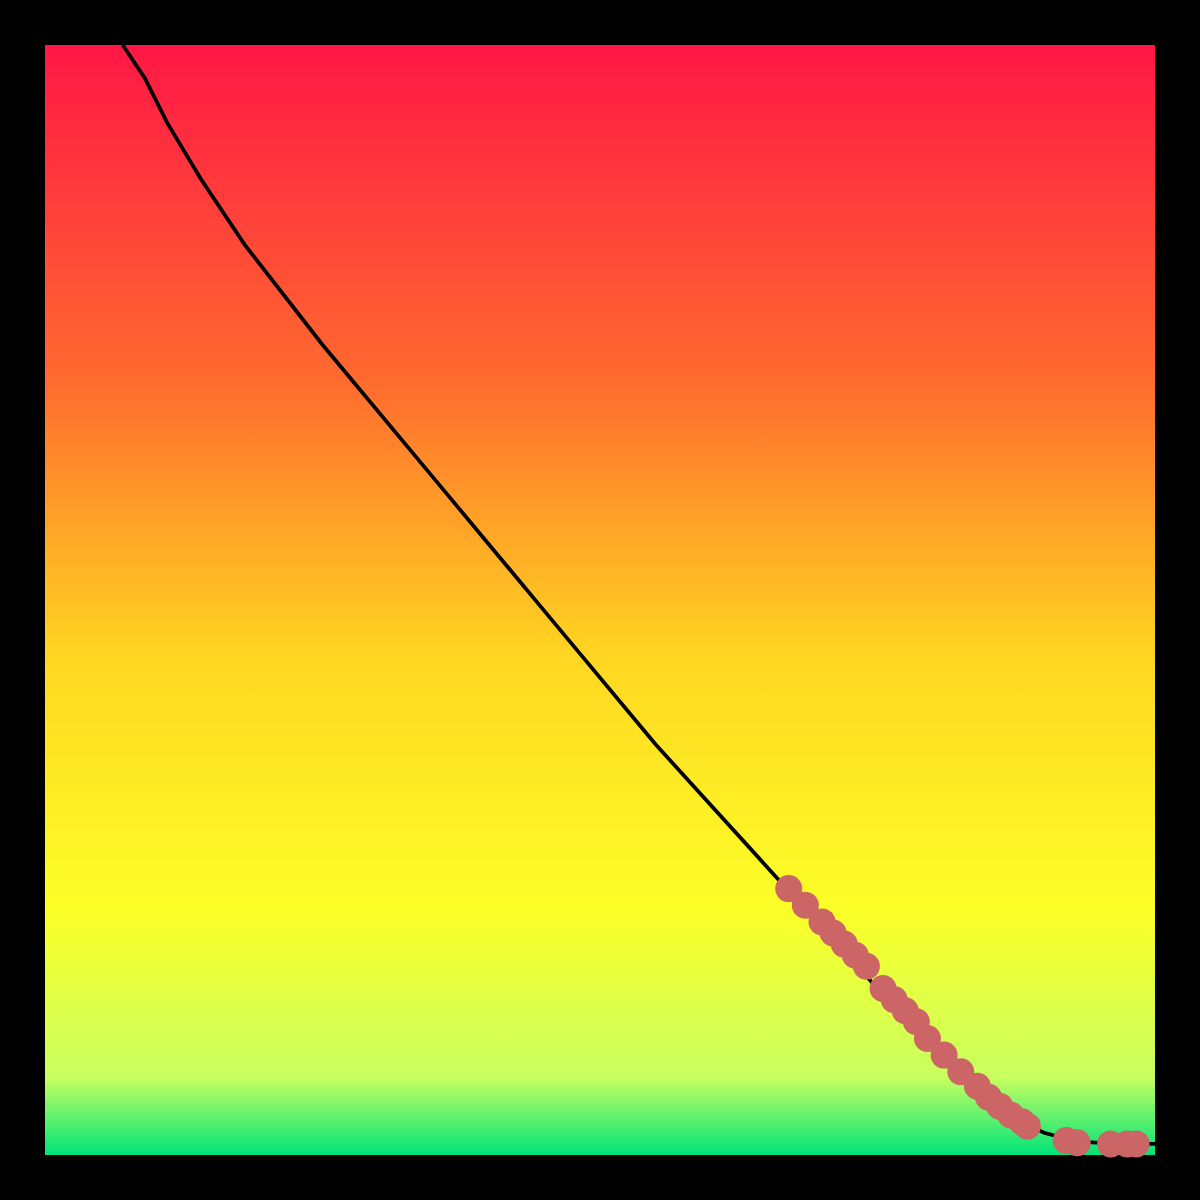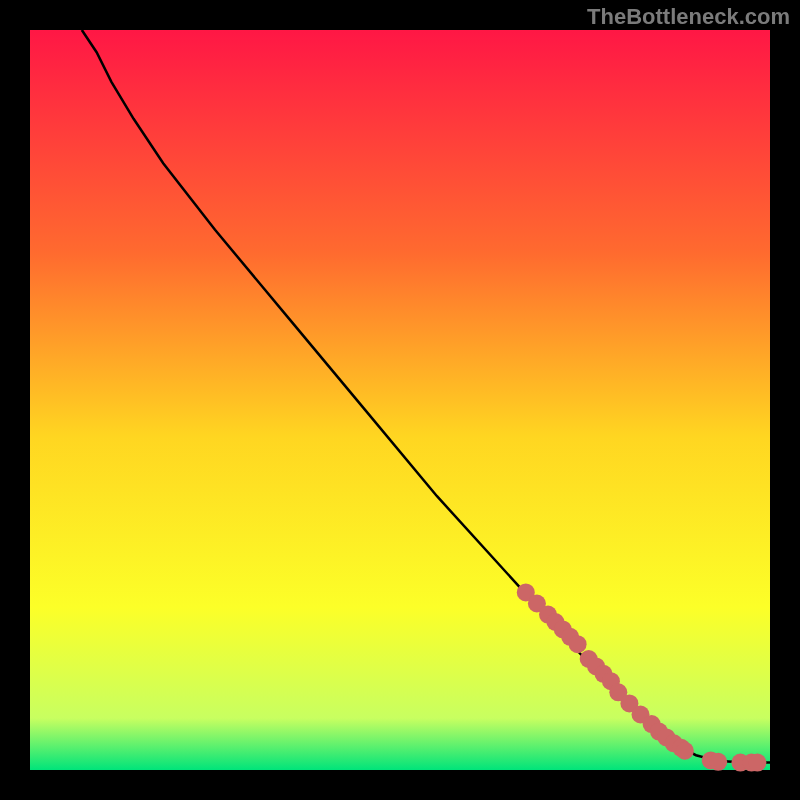--- a/index.html
+++ b/index.html
@@ -27,21 +27,20 @@
     z-index: 10;
   }
   svg.plot {
     display: block;
   }
 </style>
 </head>
 <body>
 
 <div class="chart-container">
-  <div class="attribution">TheBottleneck.com</div>
   <svg class="plot" width="800" height="800" viewBox="0 0 800 800">
     <defs>
       <linearGradient id="bg-grad" x1="0" y1="0" x2="0" y2="1">
         <stop id="g0" offset="0%" stop-color="#ff1745"></stop>
         <stop id="g1" offset="30%" stop-color="#ff6a2f"></stop>
         <stop id="g2" offset="55%" stop-color="#ffd621"></stop>
         <stop id="g3" offset="78%" stop-color="#fcff28"></stop>
         <stop id="g4" offset="93%" stop-color="#c8ff60"></stop>
         <stop id="g5" offset="100%" stop-color="#00e47a"></stop>
       </linearGradient>

